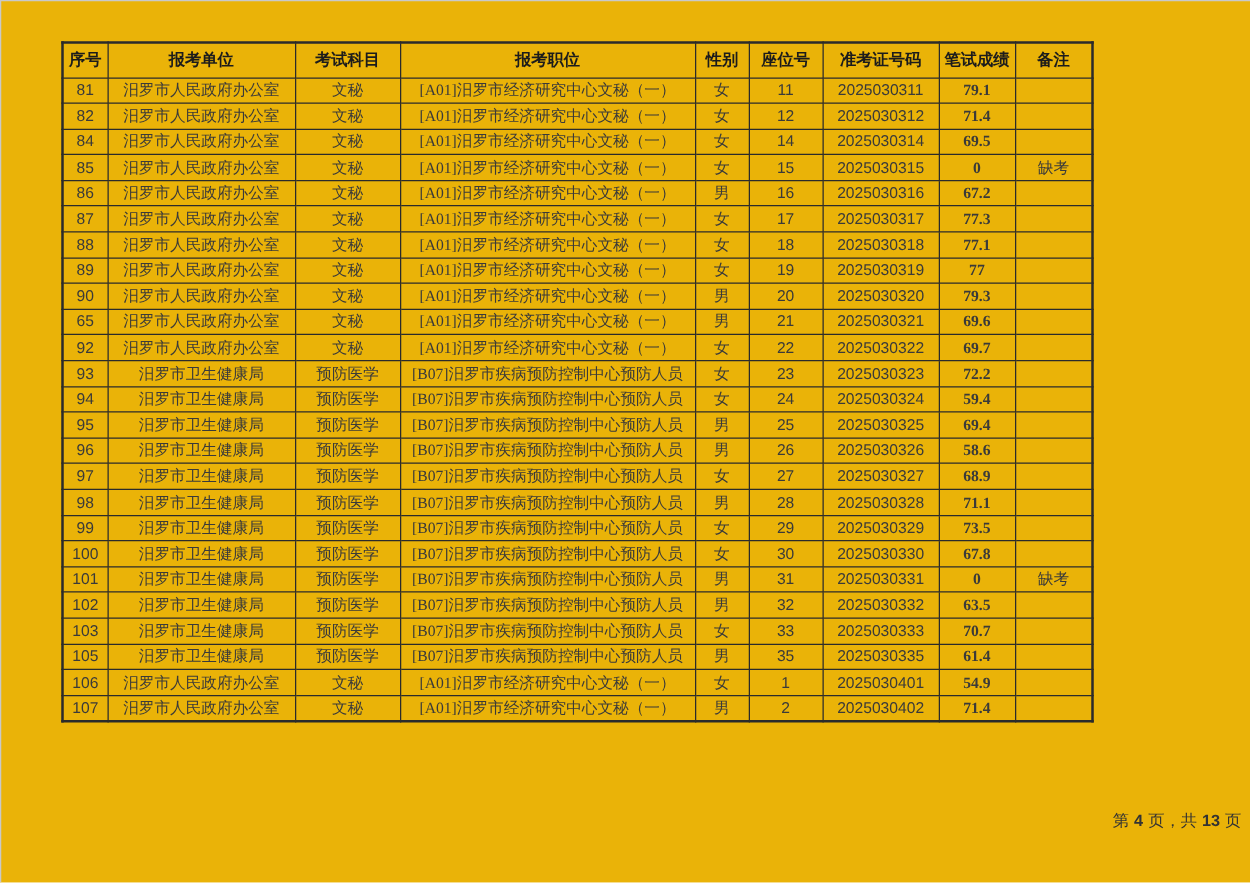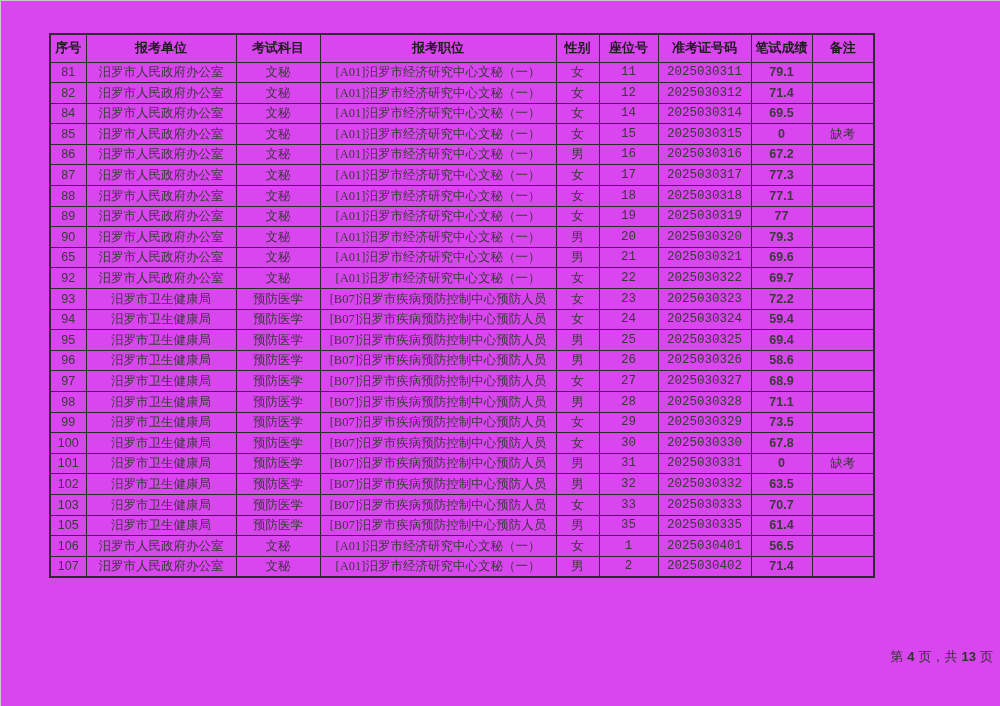--- a/index.html
+++ b/index.html
@@ -1,20 +1,20 @@
 <!DOCTYPE html>
 <html><head>
 <meta charset="utf-8">
 <style>
   html,body{margin:0;padding:0;background:#ffffff;}
   .page{
     position:relative;
     width:1000px;
     height:706px;
-    background:#d946ef;
+    background:#eab308;
     border-top:1px solid #c9c9c9;
     border-left:1px solid #c9c9c9;
     box-sizing:border-box;
     font-family:"Liberation Serif","DejaVu Serif",serif;
   }
   table.score-table{
     position:absolute;
     left:48px;
     top:32px;
     width:824px;
@@ -55,27 +55,27 @@
   .col-ticket{width:93px;}
   .col-score{width:61px;}
   .col-note{width:62px;}
   
   td.col-no{
     font-family:"Liberation Sans","DejaVu Sans",sans-serif;
     font-size:11.5px;
     color:#2e2e2e;
   }
   td.col-seat, td.col-ticket{
-    font-family:Liberation Mono, monospace;
+    font-family:Liberation Sans, sans-serif;
     font-size:12px;
     color:#474747;
     margin-left:22px;
   }
   td.col-score{
-    font-family:Liberation Sans, sans-serif;
+    font-family:Liberation Serif, serif;
     font-size:13.5px;
     font-weight:bold;
     color:#161616;
     text-align:center;
   }
   .footer{
     position:absolute;
     top:647px;
     left:0;
     width:992px;
@@ -364,21 +364,21 @@
           <td class="col-note"></td>
         </tr>
         <tr>
           <td class="col-no">106</td>
           <td class="col-unit">汨罗市人民政府办公室</td>
           <td class="col-subject">文秘</td>
           <td class="col-position">[A01]汨罗市经济研究中心文秘（一）</td>
           <td class="col-gender">女</td>
           <td class="col-seat">1</td>
           <td class="col-ticket">2025030401</td>
-          <td class="col-score">56.5</td>
+          <td class="col-score">54.9</td>
           <td class="col-note"></td>
         </tr>
         <tr>
           <td class="col-no">107</td>
           <td class="col-unit">汨罗市人民政府办公室</td>
           <td class="col-subject">文秘</td>
           <td class="col-position">[A01]汨罗市经济研究中心文秘（一）</td>
           <td class="col-gender">男</td>
           <td class="col-seat">2</td>
           <td class="col-ticket">2025030402</td>

